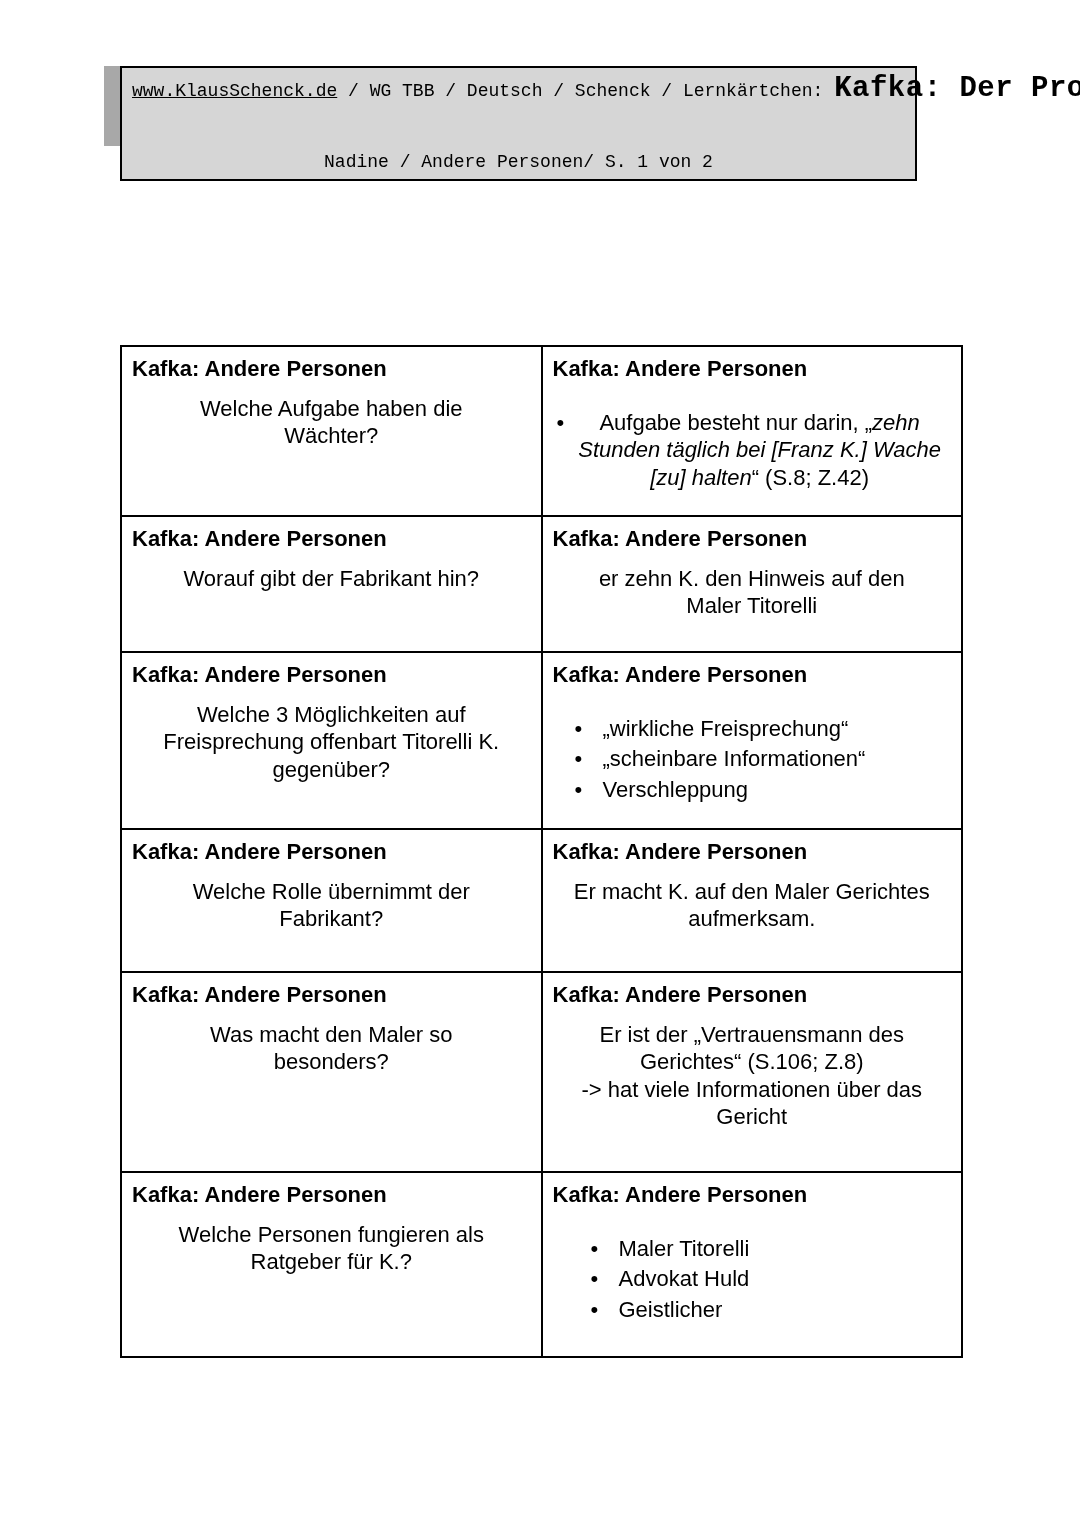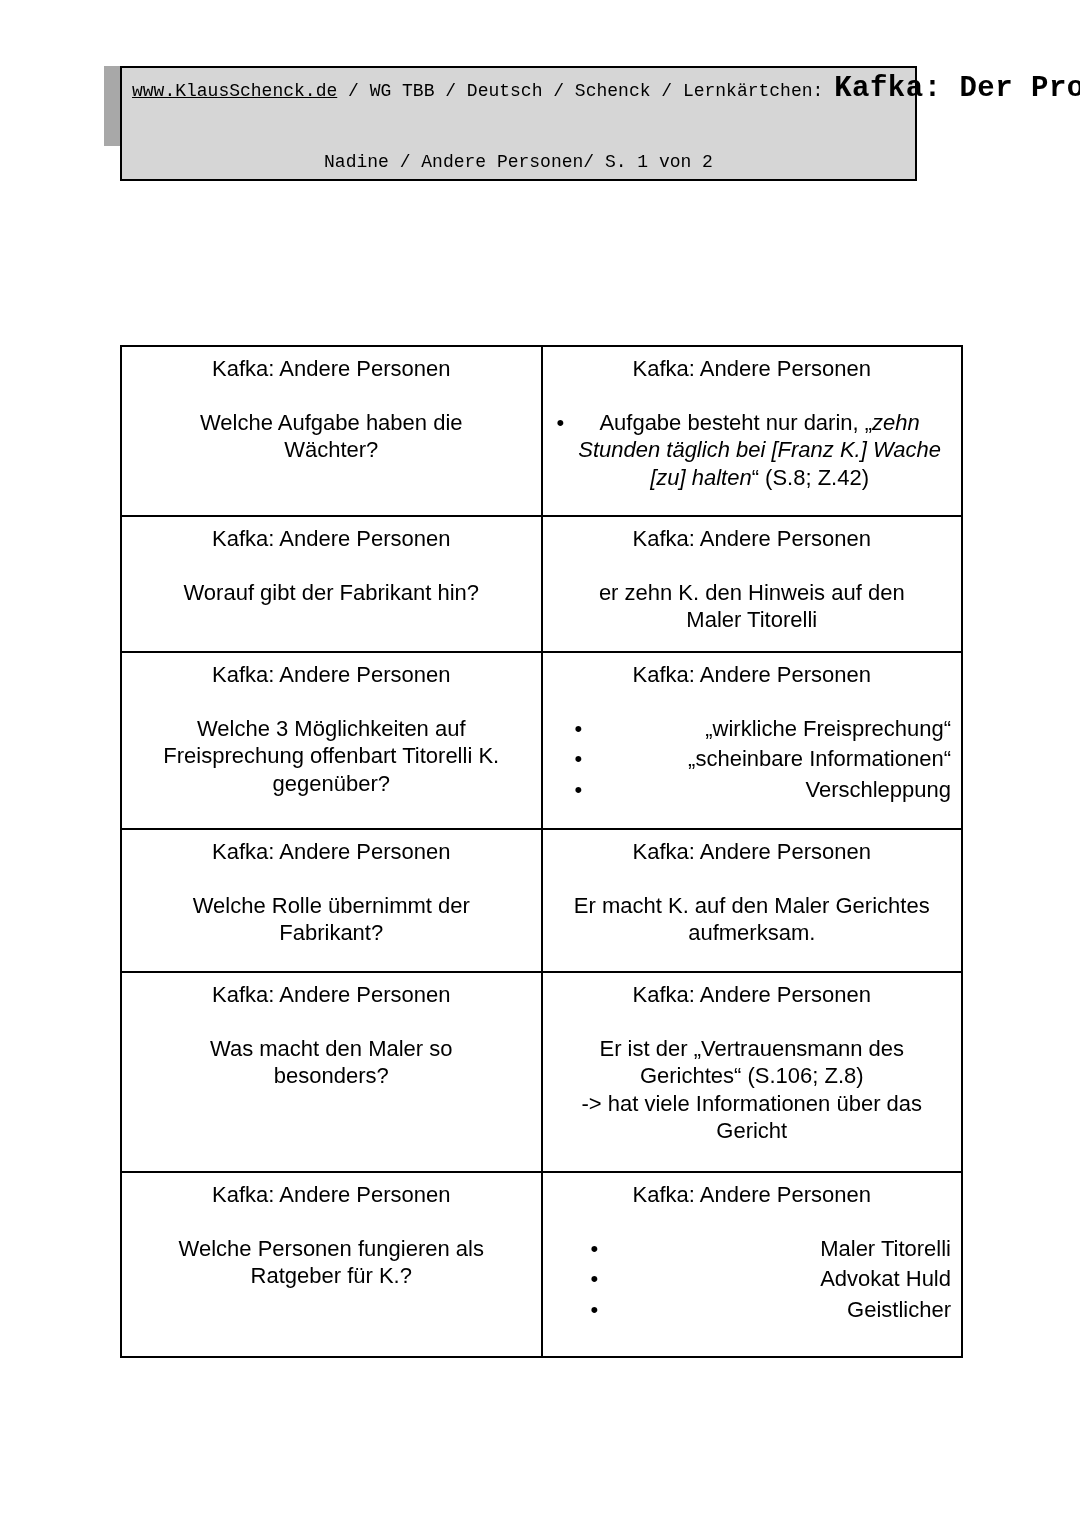--- a/index.html
+++ b/index.html
@@ -77,45 +77,44 @@
     line-height:1.25;
   }
   tr.r1 td { height:170px; }
   tr.r2 td { height:136px; }
   tr.r3 td { height:177px; }
   tr.r4 td { height:143px; }
   tr.r5 td { height:200px; }
   tr.r6 td { height:185px; }
 
   .cell-header {
-    text-align:center;
-    font-weight:normal;
+    font-weight:bold;
   }
   .cell-body {
-    margin-top:26px;
+    margin-top:12px;
     white-space:pre-line;
     text-align:center;
   }
 
   
   .bullet-flex {
     display:flex;
     margin-top:26px;
     align-items:flex-start;
   }
   .bullet-flex .marker { flex:0 0 auto; margin:0 4px 0 4px; }
   .bullet-flex .marker::before { content:"\2022"; }
   .bullet-flex .text { flex:1 1 auto; text-align:center; }
 
   
   ul.bullets {
     margin:26px 0 0 0;
     padding:0 0 0 20px;
     list-style:none;
-    text-align:right;
+    text-align:left;
   }
   ul.bullets li {
     position:relative;
     padding-left:30px;
     margin-bottom:3px;
   }
   ul.bullets li::before {
     content:"\2022";
     position:absolute;
     left:2px; top:0;

